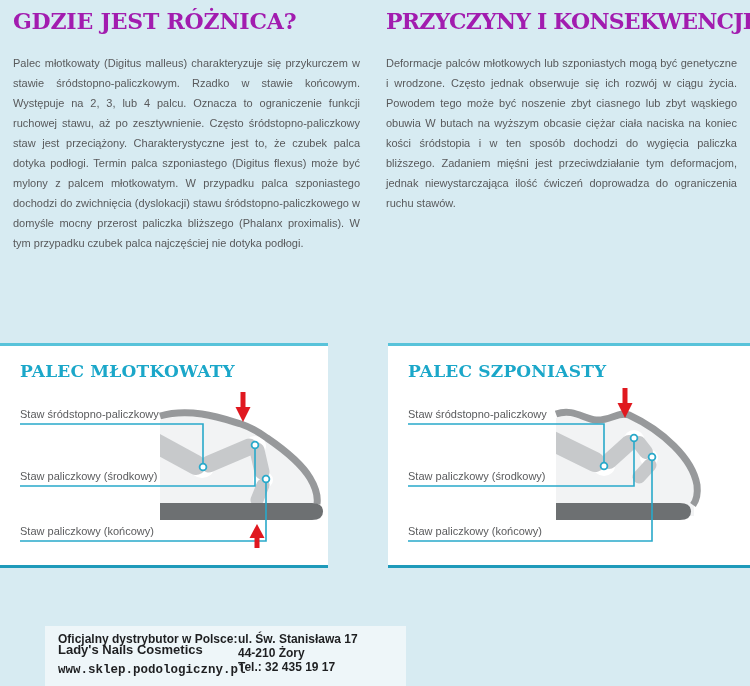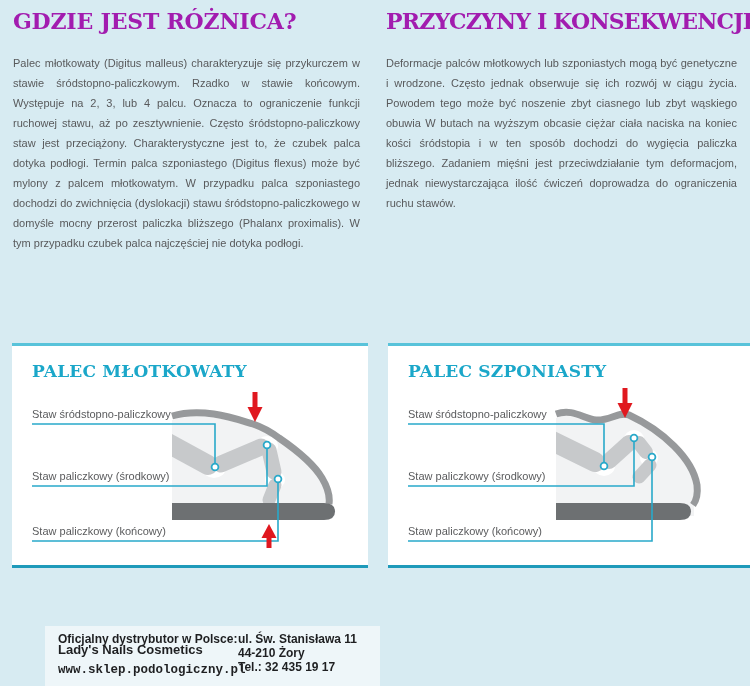--- a/index.html
+++ b/index.html
@@ -17,36 +17,36 @@
   }
   h1.tight{letter-spacing:-0.8px;}
   .bodytext{
     color:#58595b;font-size:11px;line-height:20px;text-align:justify;
     margin:19px 0 0 0;
   }
   .card{
     position:absolute;top:343px;height:219px;background:#ffffff;
     border-top:3px solid #58c3da;border-bottom:3px solid #1e9aba;
   }
-  .card-left{left:12px;width:356px;}
+  .card-left{left:0;width:328px;}
   .card-right{left:388px;width:400px;}
   .card h2{
     font-family:"DejaVu Serif",serif;font-weight:700;color:#1ba7c9;
     font-size:17px;margin:0;position:absolute;left:20px;top:15px;
     white-space:nowrap;letter-spacing:0.2px;
   }
   .joint-label{
     position:absolute;left:20px;font-size:11px;color:#5a5b5d;
     white-space:nowrap;line-height:12px;
   }
   .jl-1{top:62px;text-align:center;} .jl-2{top:124px;} .jl-3{top:179px;}
   .diag{position:absolute;left:0;top:0;}
   .footer{
     position:absolute;left:45px;top:626px;width:335px;height:60px;
-    background:#eef6f9;color:#1e1f21;
+    background:#eef6f9;color:#1e1f21;padding-left:26px;
   }
   .footer div{position:absolute;white-space:nowrap;font-weight:bold;}
   .f-line1{left:13px;top:6px;font-size:12px;}
   .f-company{left:13px;top:16px;font-size:13px;}
   .f-web{left:13px;top:37px;font-size:12.5px;font-family:Liberation Mono, monospace;}
   .f-a1{left:193px;top:6px;font-size:12px;}
   .f-a2{left:193px;top:20px;font-size:12px;}
   .f-a3{left:193px;top:34px;font-size:12px;}
 </style>
 </head>
@@ -135,16 +135,16 @@
   </svg>
   <div class="joint-label jl-1">Staw śródstopno-paliczkowy</div>
   <div class="joint-label jl-2">Staw paliczkowy (środkowy)</div>
   <div class="joint-label jl-3">Staw paliczkowy (końcowy)</div>
 </section>
 
 <footer class="footer">
   <div class="f-line1">Oficjalny dystrybutor w Polsce:</div>
   <div class="f-company">Lady's Nails Cosmetics</div>
   <div class="f-web">www.sklep.podologiczny.pl</div>
-  <div class="f-a1">ul. Św. Stanisława 11</div>
+  <div class="f-a1">ul. Św. Stanisława 17</div>
   <div class="f-a2">44-210 Żory</div>
   <div class="f-a3">Tel.: 32 435 19 17</div>
 </footer>
 
 </body></html>

